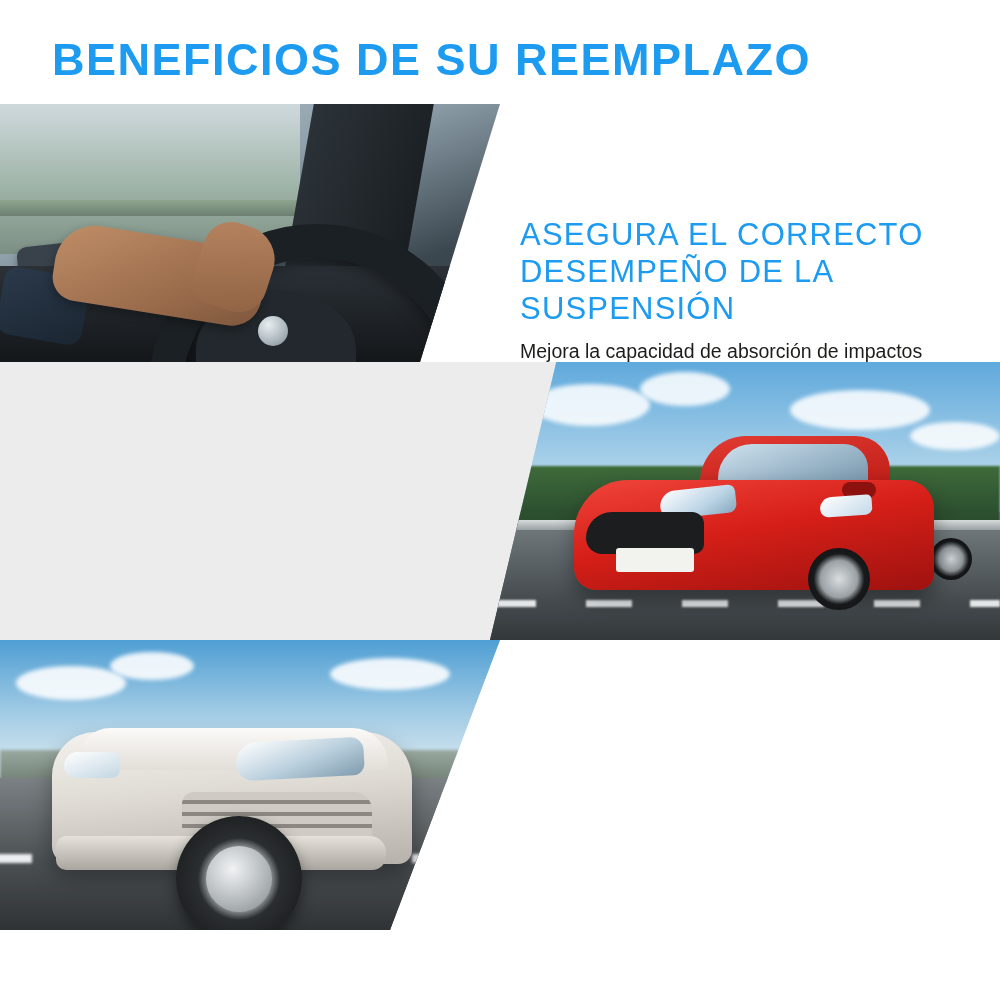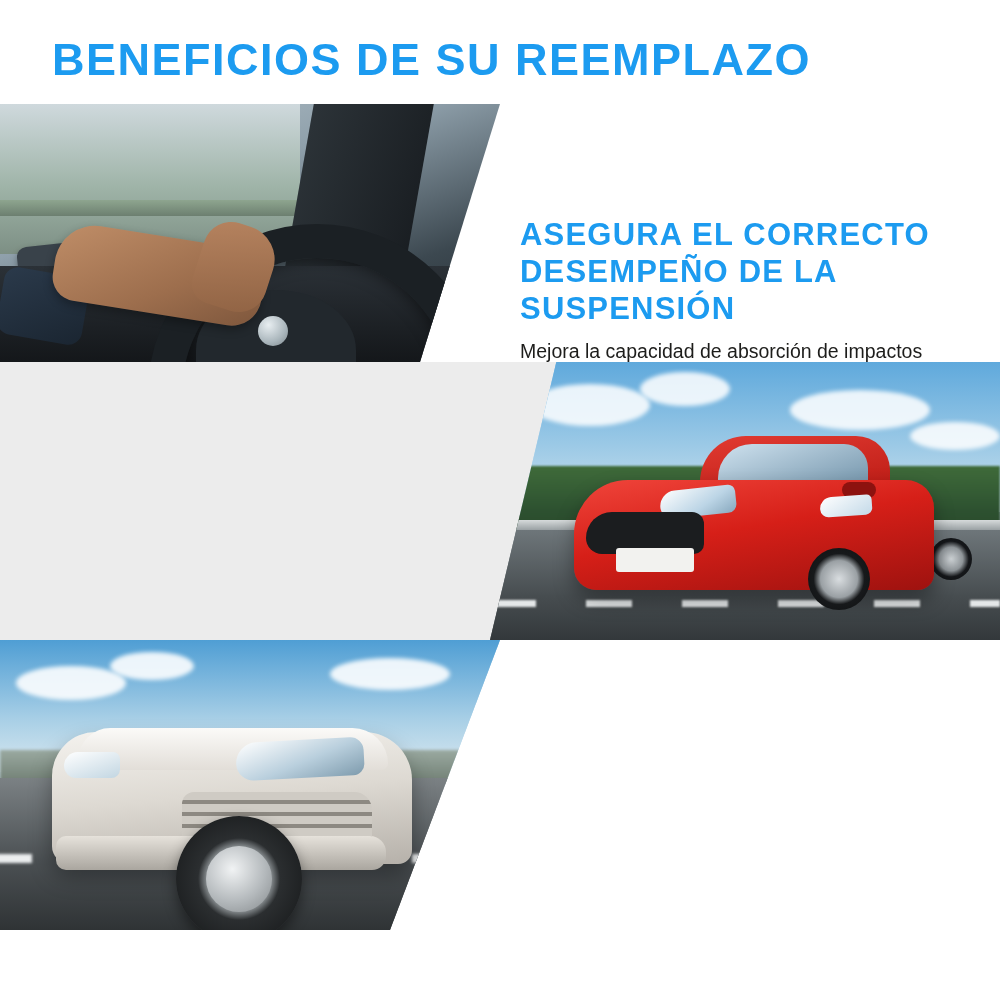--- a/index.html
+++ b/index.html
@@ -314,21 +314,21 @@
     left: 206px; top: 206px; width: 66px; height: 66px;
     background: radial-gradient(circle at 40% 35%, #f1f3f4 0%, #b5babd 55%, #83888b 100%);
     border-radius: 50%;
   }
 
   
   .txt-block { position: absolute; }
   .head {
     font-size: 31px;
     line-height: 37px;
-    font-weight: bold;
+    font-weight: normal;
     color: #1c9bf0;
     letter-spacing: 1.2px;
     text-transform: uppercase;
     margin: 0 0 10px 0;
   }
   .body {
     font-size: 19.5px;
     line-height: 28px;
     color: #1d1d1b;
     margin: 0;

